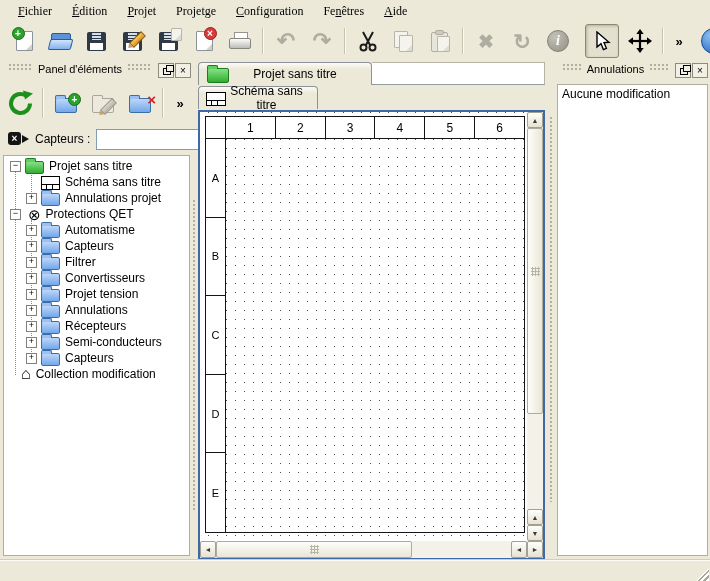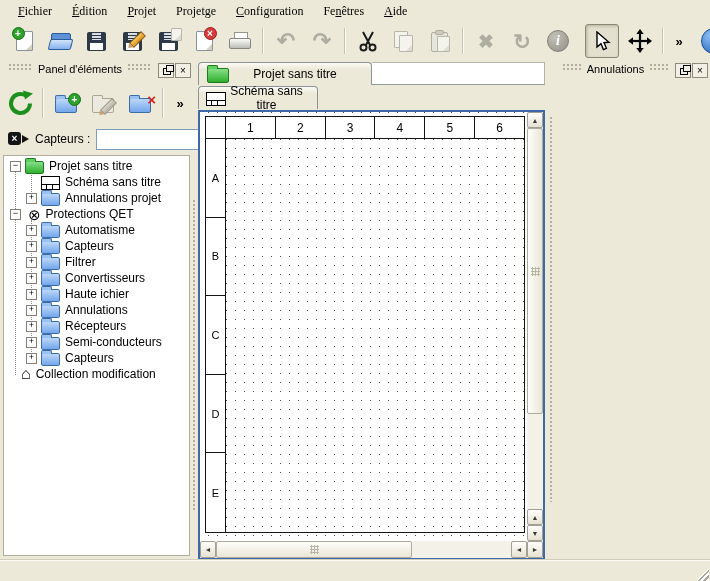--- a/index.html
+++ b/index.html
@@ -365,21 +365,21 @@
     <div class="trow">
       <span class="ind" style="width:22px;"></span>
       <span class="exp">+</span>
       <div class="folder small"></div>
       <span class="tlabel">Convertisseurs</span>
     </div>
     <div class="trow">
       <span class="ind" style="width:22px;"></span>
       <span class="exp">+</span>
       <div class="folder small"></div>
-      <span class="tlabel">Haute ichier</span>
+      <span class="tlabel">Projet tension</span>
     </div>
     <div class="trow">
       <span class="ind" style="width:22px;"></span>
       <span class="exp">+</span>
       <div class="folder small"></div>
       <span class="tlabel">Annulations</span>
     </div>
     <div class="trow">
       <span class="ind" style="width:22px;"></span>
       <span class="exp">+</span>
@@ -489,18 +489,21 @@
     <span class="ttl">Annulations</span>
     <div class="strip dots"></div>
     <div class="hdr-btn">
         <span class="floaticon"></span>
       </div>
     <div class="hdr-btn">
         <span>×</span>
       </div>
   </div>
 
+  <div class="undo-list">
+    <div class="undo-item">Aucune modification</div>
+  </div>
 
   <div class="statusbar">
     <div class="grip"></div>
   </div>
 
 </div>
 
 </body></html>

